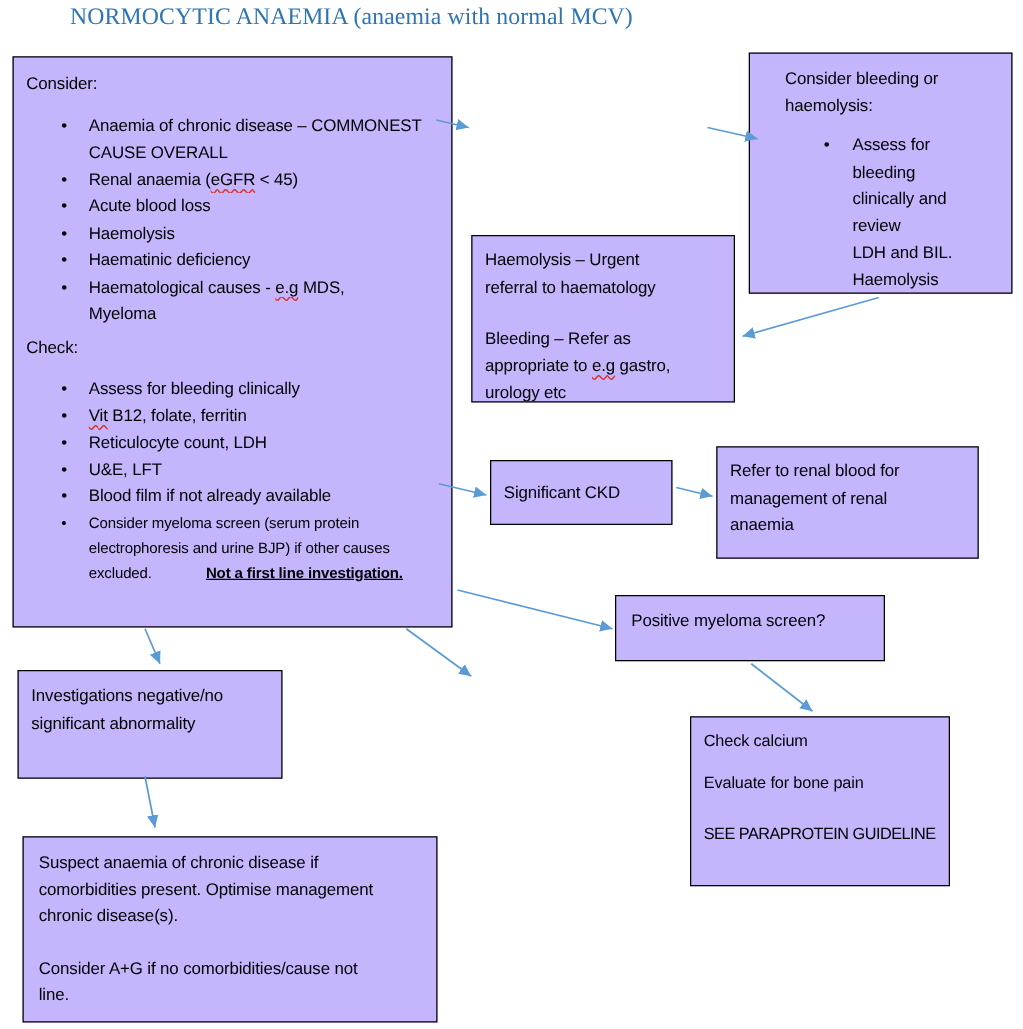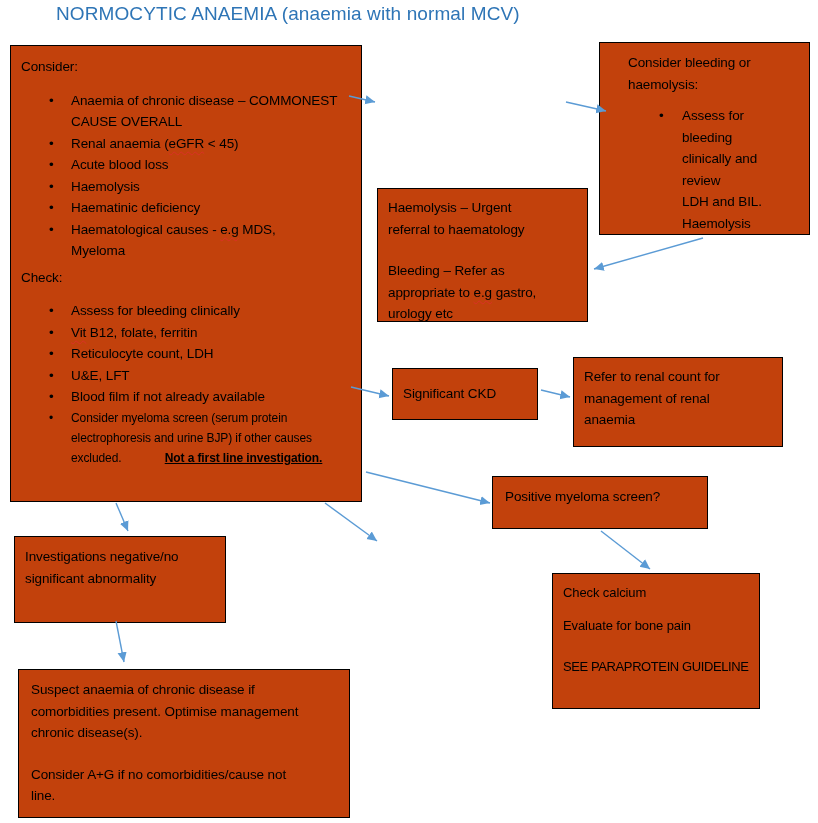--- a/index.html
+++ b/index.html
@@ -3,24 +3,24 @@
 <meta charset="utf-8">
 <style>
   html, body { margin:0; padding:0; background:#ffffff; }
   .canvas {
     position:relative; width:818px; height:823px; background:#ffffff;
     font-family:"Liberation Sans", sans-serif; color:#000;
   }
   .title {
     position:absolute; left:56px; top:3px; margin:0;
     font-size:19px; font-weight:400; color:#2E75B6; letter-spacing:0.1px;
-    font-family:Liberation Sans, sans-serif;
+    font-family:Liberation Serif, serif;
   }
   .fbox {
-    position:absolute; background:#c2410c; border:1.5px solid #000;
+    position:absolute; background:#c4b5fd; border:1.5px solid #000;
     box-sizing:border-box; font-size:13.5px; line-height:21.5px;
     letter-spacing:-0.1px; overflow:hidden;
   }
   .b-main       { left:10px;  top:45px;  width:352px; height:457px; padding:10px; }
   .b-elevated   { left:377px; top:47px;  width:210px; height:88px;  padding:9px 10px; }
   .b-bleed      { left:599px; top:42px;  width:211px; height:193px; padding:9px 28px 2px; }
   .b-haemo      { left:377px; top:188px; width:211px; height:134px; padding:8px 26px 2px 10px; }
   .b-ckd        { left:392px; top:368px; width:146px; height:52px;  padding:0 10px; display:flex; align-items:center; }
   .b-renal      { left:573px; top:357px; width:210px; height:90px;  padding:8px 10px; }
   .b-myeloma    { left:492px; top:476px; width:216px; height:53px;  padding:9px 12px; }
@@ -131,21 +131,21 @@
       <span>appropriate to </span><span class="sq">e.g</span><span> gastro,</span><br>
       <span>urology </span><span class="sq">etc</span>
     </div>
   </div>
 
   <div class="fbox b-ckd">
     <span>Significant CKD</span>
   </div>
 
   <div class="fbox b-renal">
-    <span>Refer to renal count for</span><br>
+    <span>Refer to renal blood for</span><br>
     <span>management of renal</span><br>
     <span>anaemia</span>
   </div>
 
   <div class="fbox b-invest">
     <span>Investigations negative/no</span><br>
     <span>significant abnormality</span>
   </div>
 
   <div class="fbox b-myeloma">

